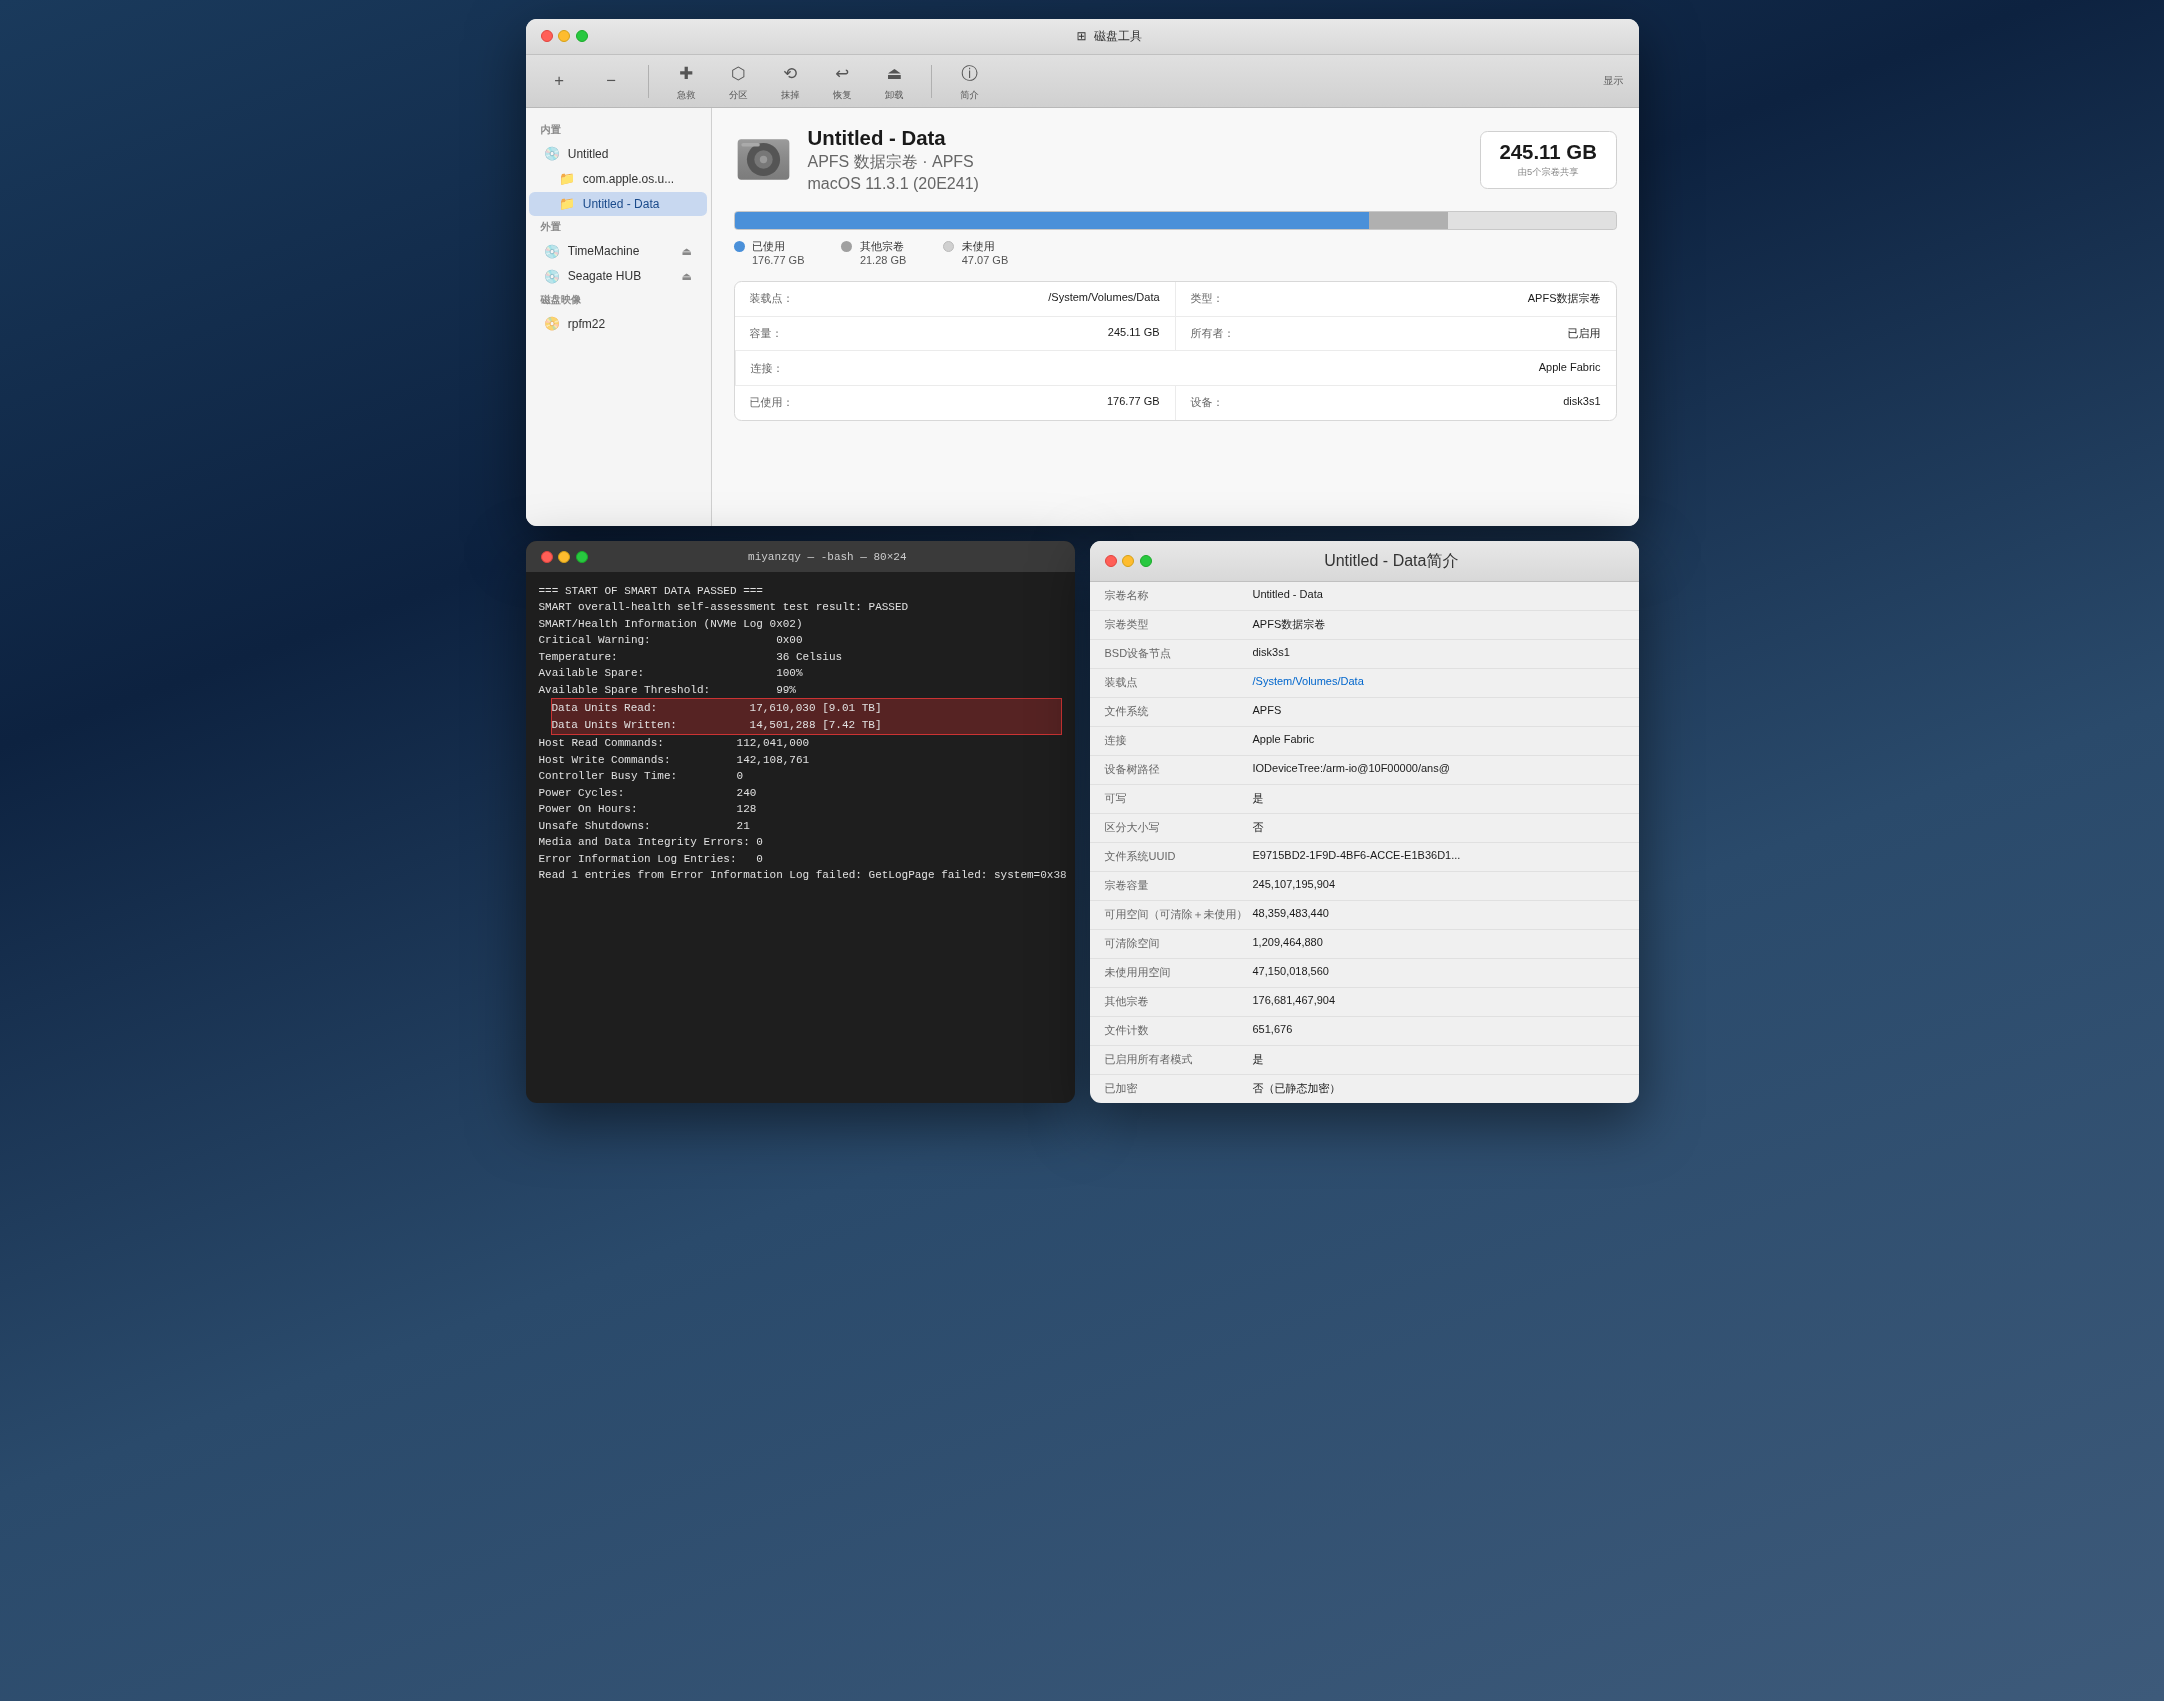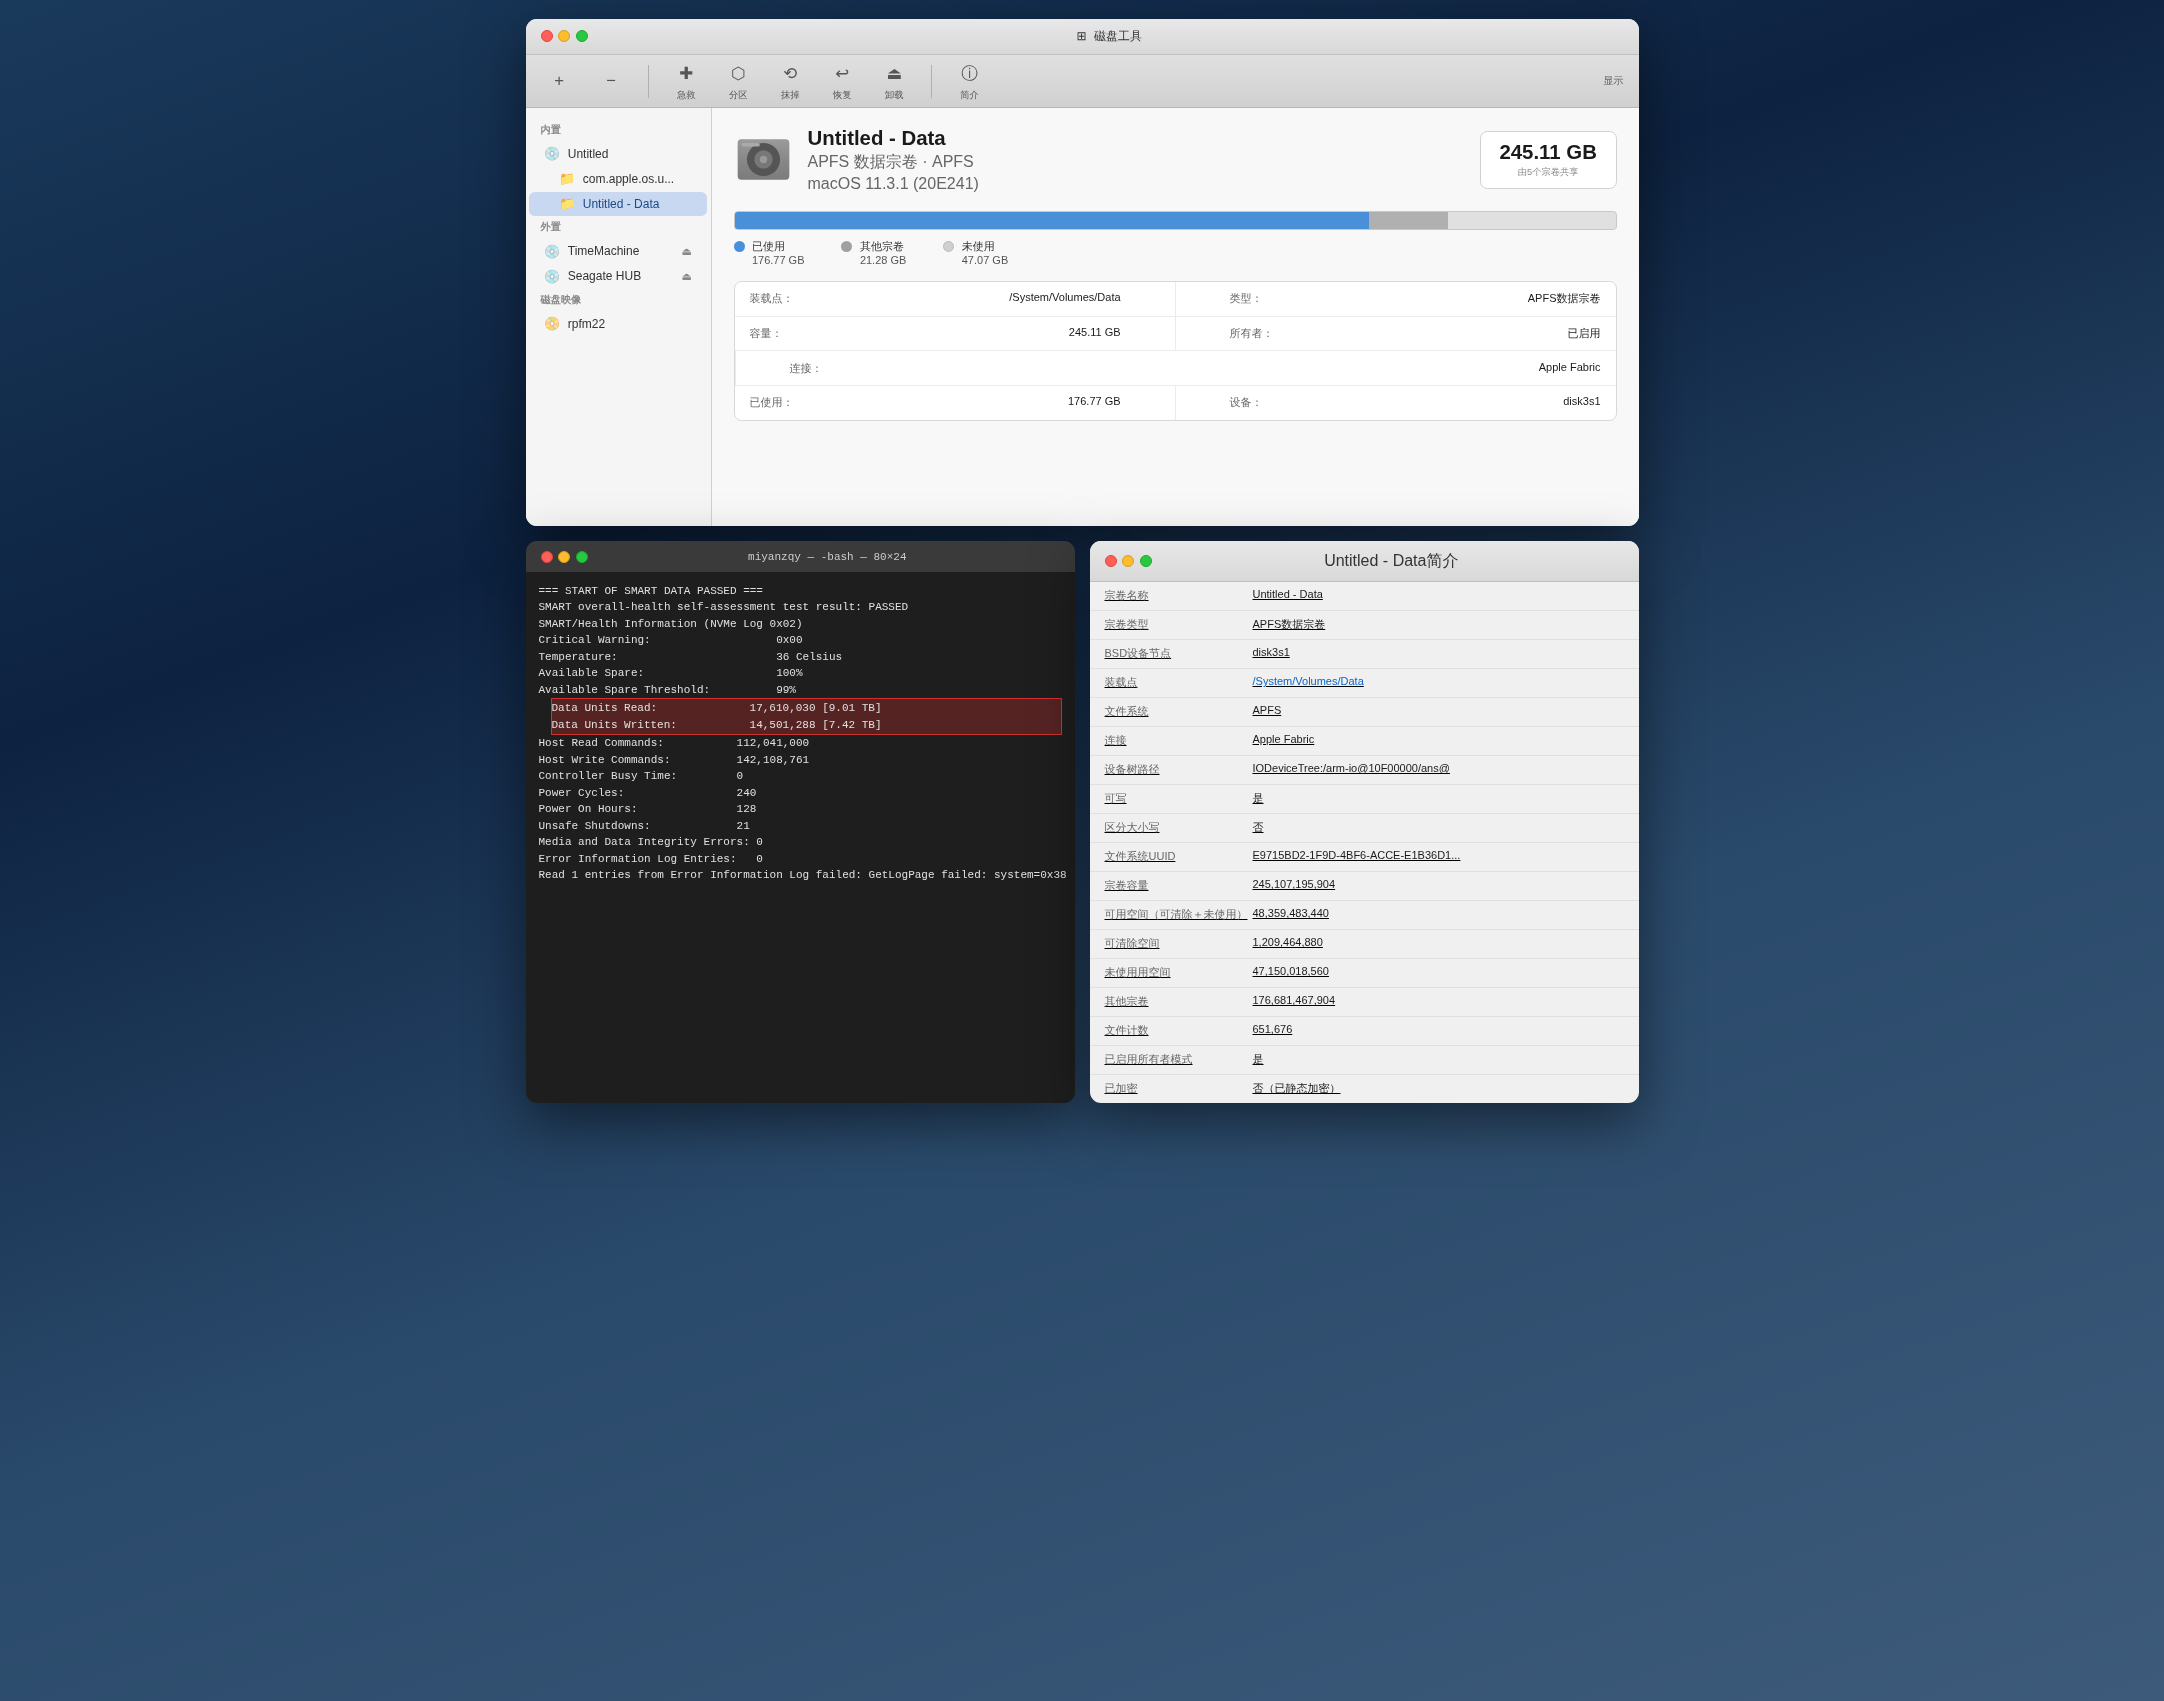--- a/index.html
+++ b/index.html
@@ -277,21 +277,20 @@
       background: white;
       border: 0.9px solid #d8d8d8;
       border-radius: 7.4px;
       overflow: hidden;
       margin-top: 15px;
     }
 
     .info-row {
       display: flex;
       border-bottom: 0.9px solid #ebebeb;
-      gap: 39px;
     }
 
     .info-row:last-child {
       border-bottom: none;
     }
 
     .info-cell {
       padding: 9.3px 15px;
       font-size: 11px;
     }
@@ -400,21 +399,20 @@
 
     .info-panel-body {
       padding: 0;
       font-size: 11px;
     }
 
     .info-panel-row {
       display: flex;
       border-bottom: 0.9px solid #e0e0e0;
       padding: 6.5px 15px;
-      text-decoration: underline;
     }
 
     .info-panel-row:last-child {
       border-bottom: none;
     }
 
     .info-panel-label {
       color: #666;
       width: 148px;
       flex-shrink: 0;

